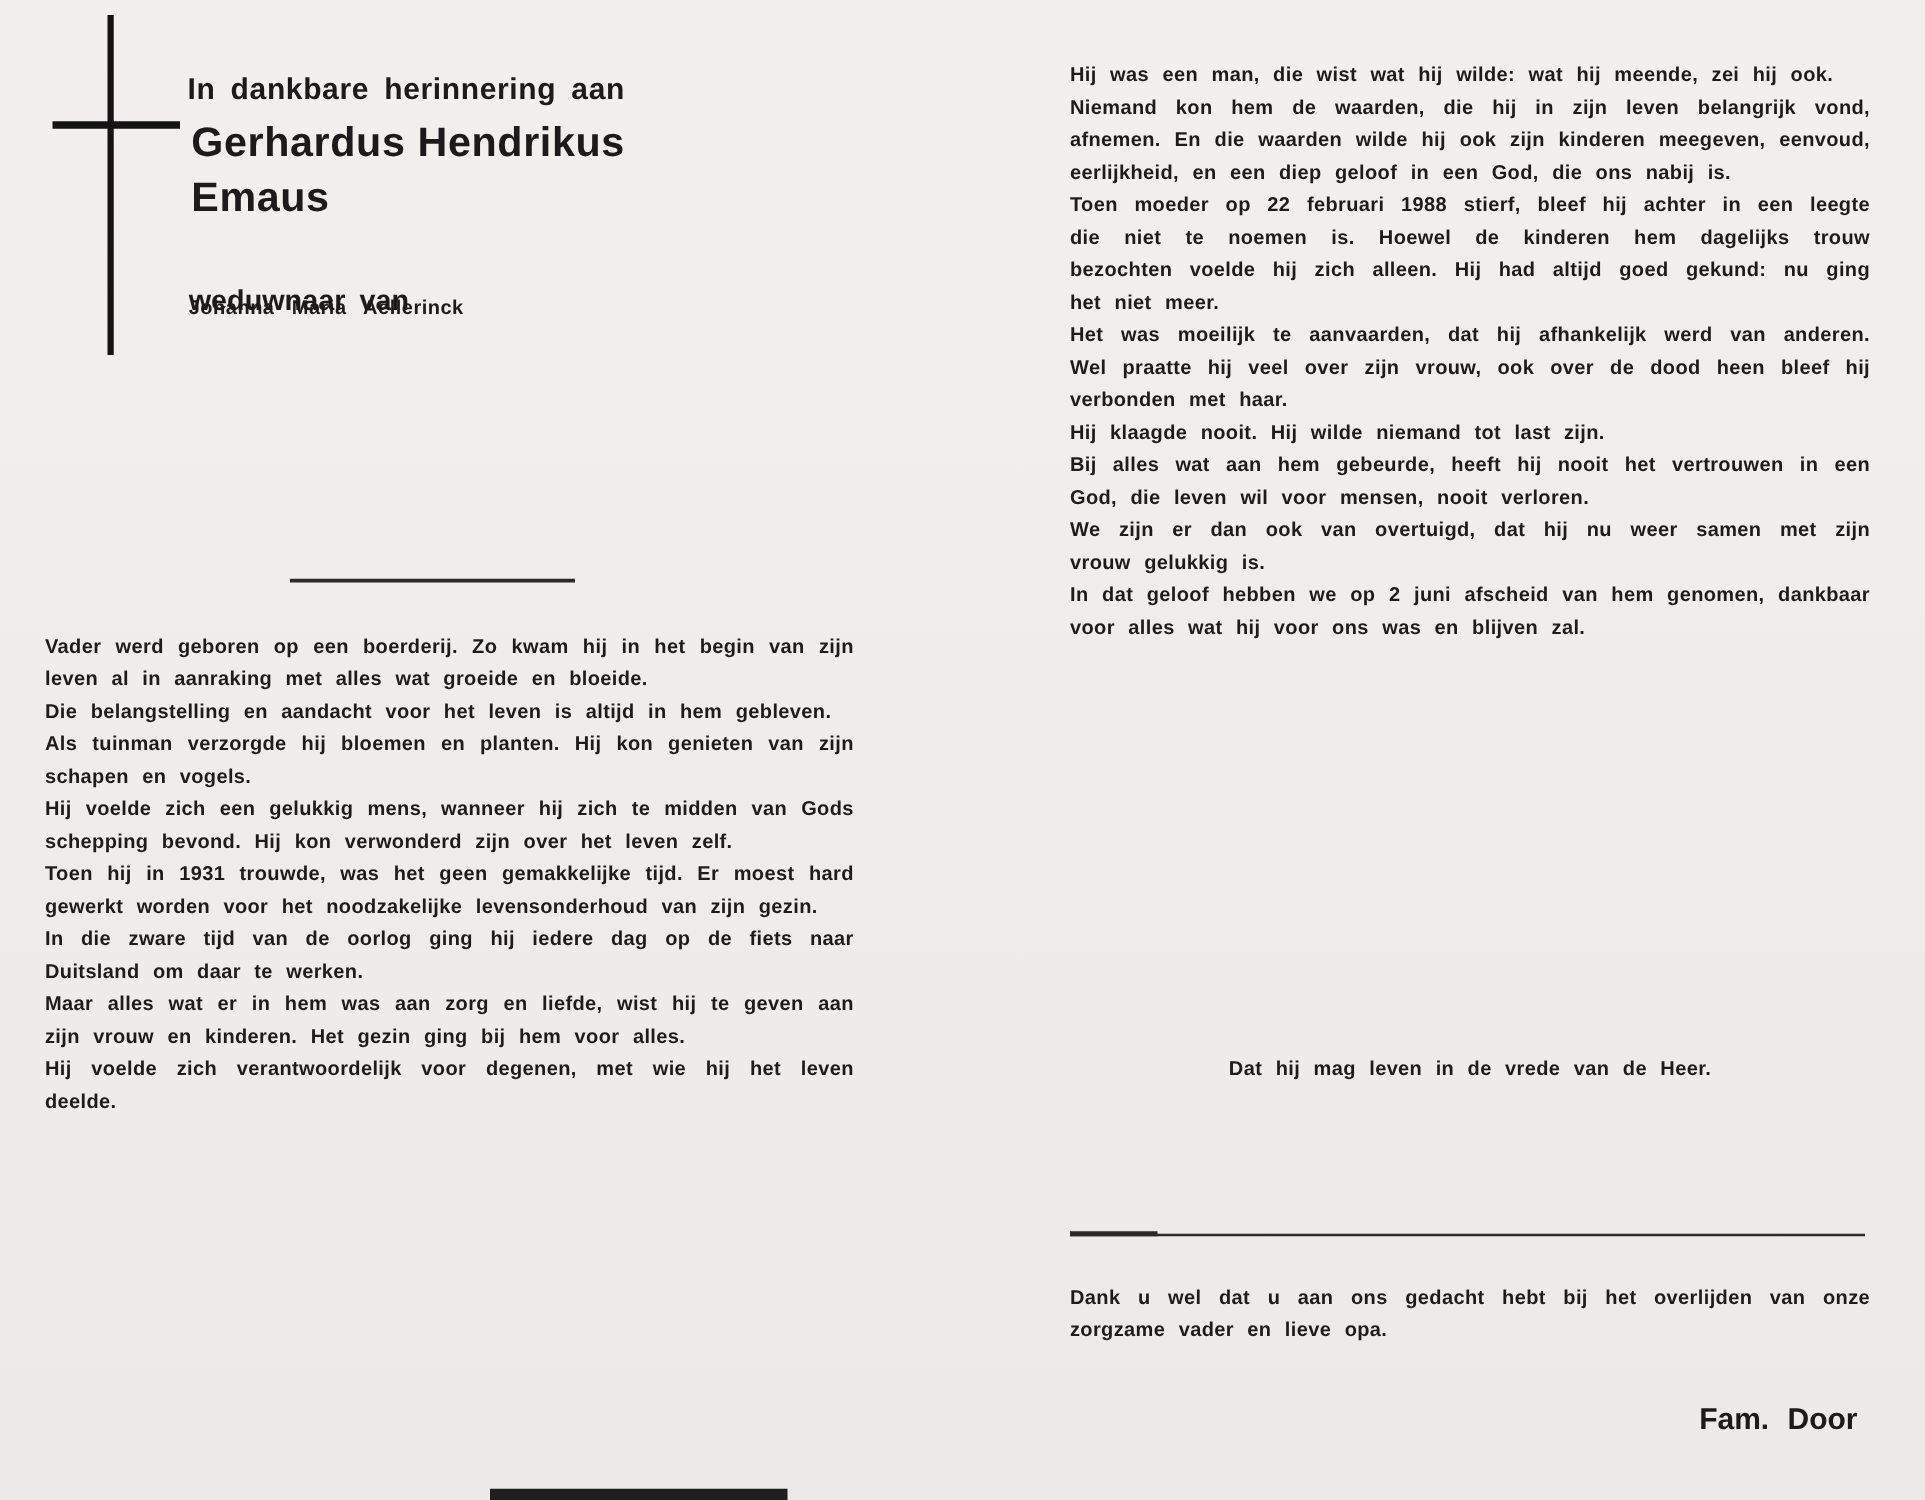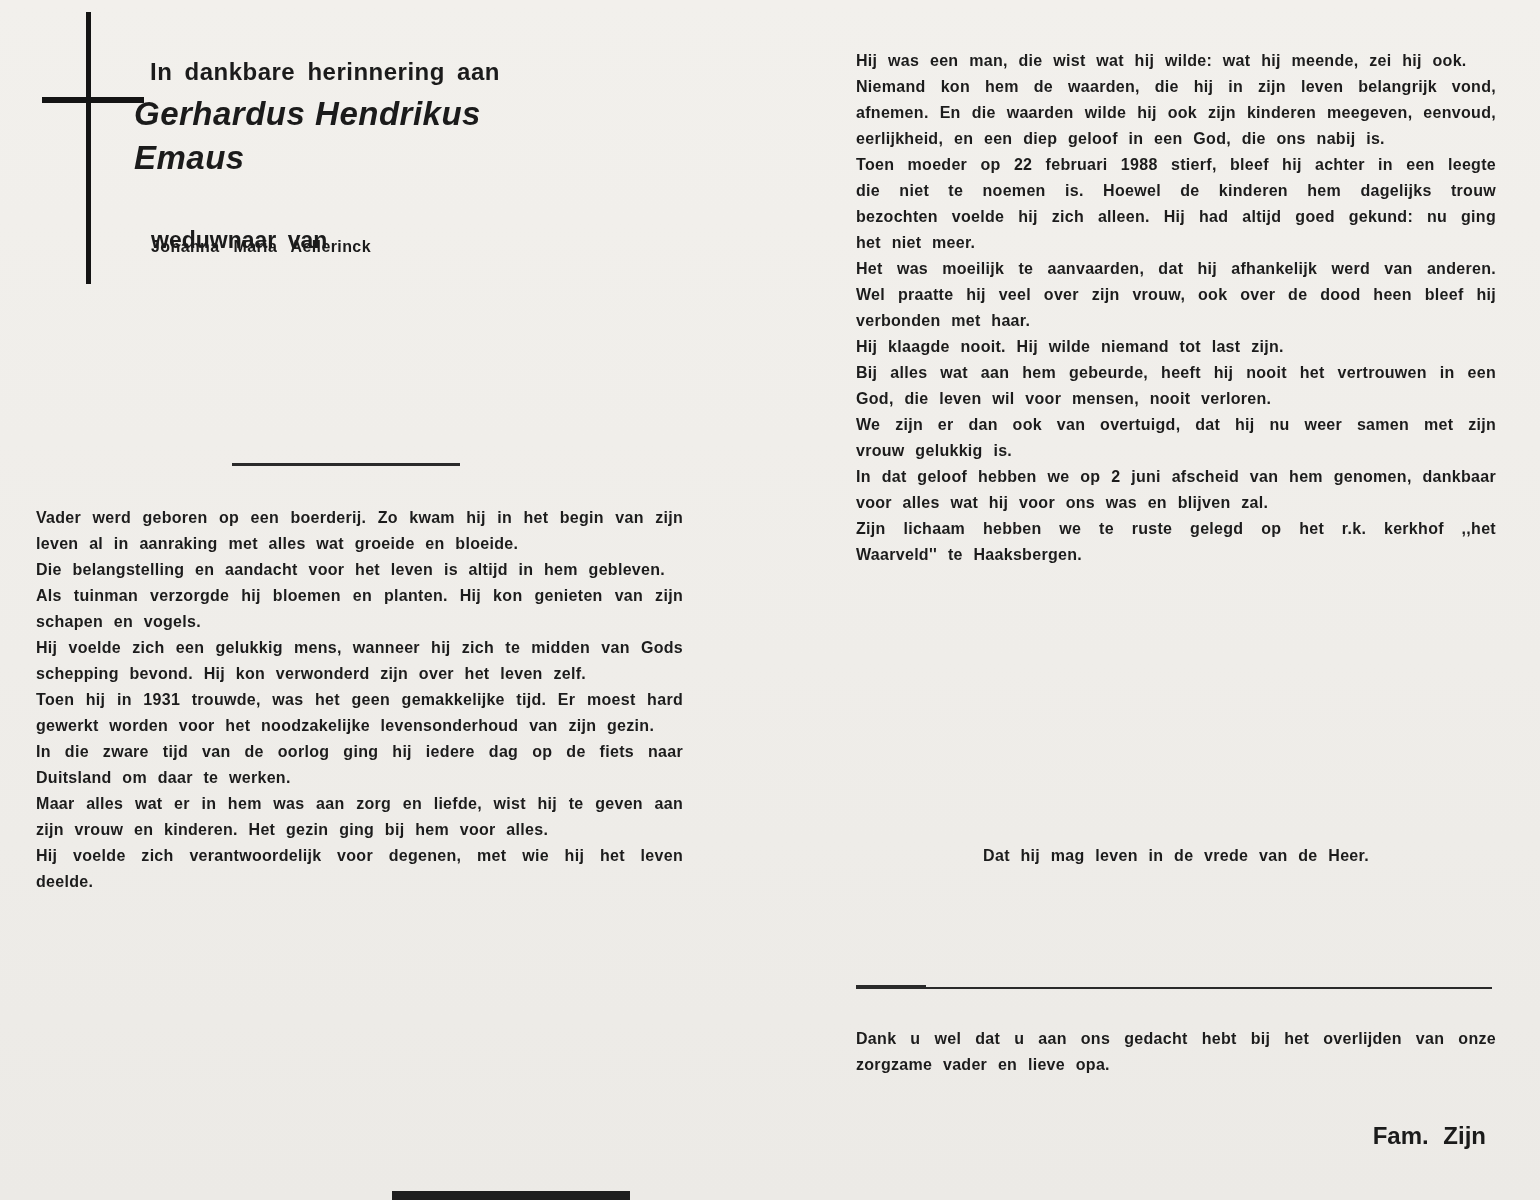--- a/index.html
+++ b/index.html
@@ -75,21 +75,21 @@
 </head>
 <body>
 
 <div class="page">
 
   <div class="abs cross-bar" style="left:86px; top:12px; width:5px; height:272px;"></div>
   <div class="abs cross-bar" style="left:42px; top:97px; width:102px; height:6px;"></div>
 
   <div class="abs intro" style="left:150px; top:58px;">In dankbare herinnering aan</div>
 
-  <div class="abs deceased-name" style="left:134px; top:92px;font-style:italic;">Gerhardus Hendrikus Emaus</div>
+  <div class="abs deceased-name" style="left:153px; top:92px;">Gerhardus Hendrikus Emaus</div>
 
   <div class="abs relation" style="left:151px; top:200px;margin-top:27px;">weduwnaar van</div>
 
   <div class="abs spouse" style="left:151px; top:238px;">Johanna Maria Aellerinck</div>
 
 
   <div class="abs rule" style="left:232px; top:463px; width:228px; height:3px;"></div>
 
   <div class="abs" style="left:36px; top:505px; width:647px;">
     <p>Vader werd geboren op een boerderij. Zo kwam hij in het begin van zijn leven al in aanraking met alles wat groeide en bloeide.</p>
@@ -104,27 +104,26 @@
 
   <div class="abs" style="left:856px; top:48px; width:640px;">
     <p>Hij was een man, die wist wat hij wilde: wat hij meende, zei hij ook.</p>
     <p>Niemand kon hem de waarden, die hij in zijn leven belangrijk vond, afnemen. En die waarden wilde hij ook zijn kinderen meegeven, eenvoud, eerlijkheid, en een diep geloof in een God, die ons nabij is.</p>
     <p>Toen moeder op 22 februari 1988 stierf, bleef hij achter in een leegte die niet te noemen is. Hoewel de kinderen hem dagelijks trouw bezochten voelde hij zich alleen. Hij had altijd goed gekund: nu ging het niet meer.</p>
     <p>Het was moeilijk te aanvaarden, dat hij afhankelijk werd van anderen. Wel praatte hij veel over zijn vrouw, ook over de dood heen bleef hij verbonden met haar.</p>
     <p>Hij klaagde nooit. Hij wilde niemand tot last zijn.</p>
     <p>Bij alles wat aan hem gebeurde, heeft hij nooit het vertrouwen in een God, die leven wil voor mensen, nooit verloren.</p>
     <p>We zijn er dan ook van overtuigd, dat hij nu weer samen met zijn vrouw gelukkig is.</p>
     <p>In dat geloof hebben we op 2 juni afscheid van hem genomen, dankbaar voor alles wat hij voor ons was en blijven zal.</p>
-    <p>Zijn lichaam hebben we te ruste gelegd op het r.k. kerkhof ,,het Waarveld'' te Haaksbergen.</p>
   </div>
 
   <p class="abs closing" style="left:856px; top:843px; width:640px;">Dat hij mag leven in de vrede van de Heer.</p>
 
   <div class="abs rule" style="left:856px; top:987px; width:636px; height:2px;"></div>
   <div class="abs rule" style="left:856px; top:985px; width:70px; height:4px;"></div>
 
   <p class="abs" style="left:856px; top:1026px; width:640px;">Dank u wel dat u aan ons gedacht hebt bij het overlijden van onze zorgzame vader en lieve opa.</p>
 
-  <div class="abs signature" style="left:1156px; top:1122px; width:330px;">Fam. Zijn</div>
+  <div class="abs signature" style="left:1156px; top:1122px; width:330px;">Fam. Door</div>
 
   <div class="abs artifact" style="left:392px; top:1191px; width:238px; height:9px;"></div>
 
 </div>
 
 </body></html>

